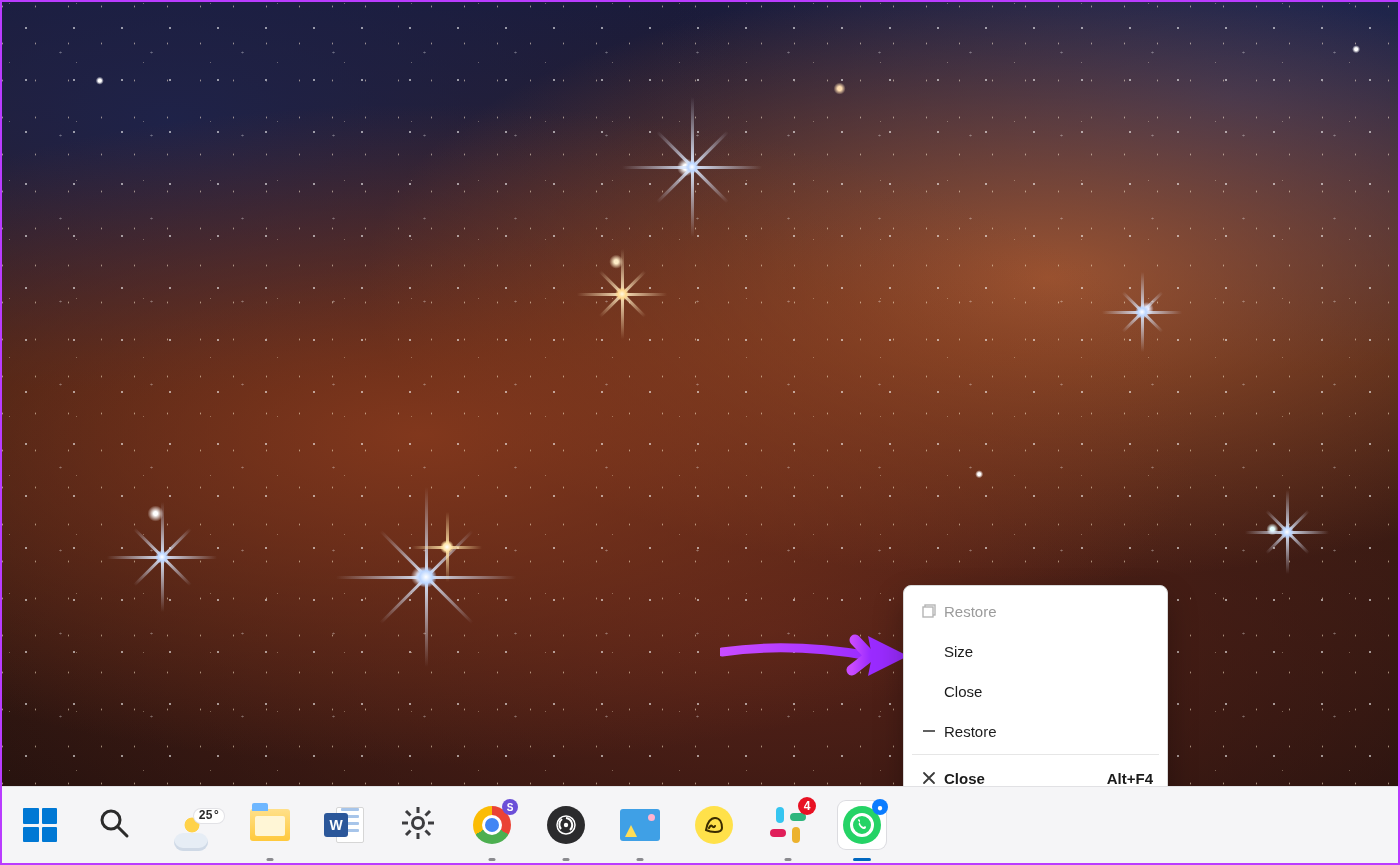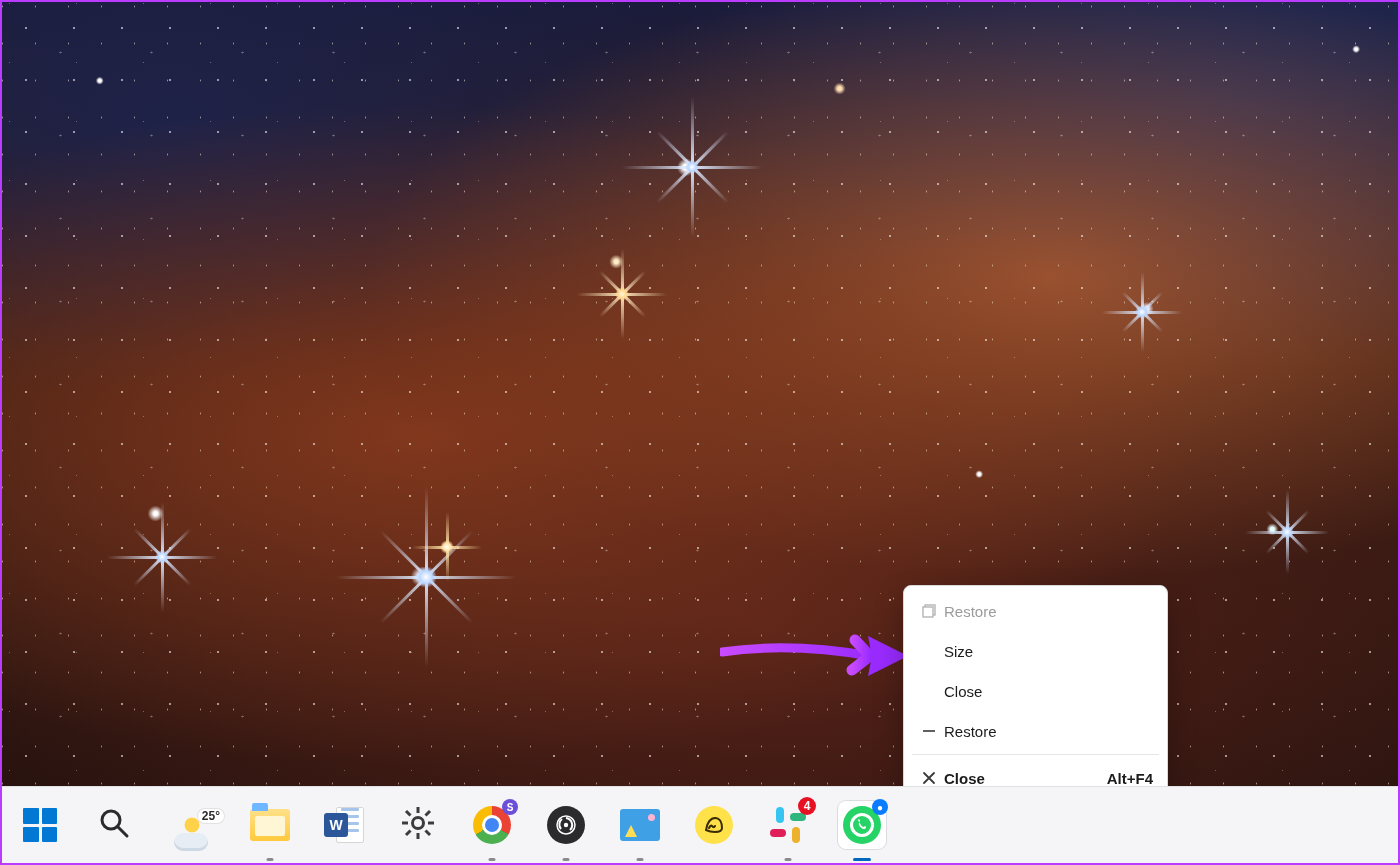--- a/index.html
+++ b/index.html
@@ -287,20 +287,21 @@
     box-shadow: inset 0 -3px 0 #cfd9e6;
   }
   .weather .temp {
     position: absolute;
     top: -6px; right: -4px;
     background: #fff;
     border-radius: 8px;
     padding: 0 4px;
     font-size: 12px;
     box-shadow: 0 0 0 1px #e2e2e6;
+    font-family: Liberation Mono, monospace;
   }
 
   .explorer {
     width: 40px; height: 32px;
     background: linear-gradient(#ffe08a, #ffc93c);
     border-radius: 3px;
     position: relative;
   }
   .explorer::before {
     content: "";

